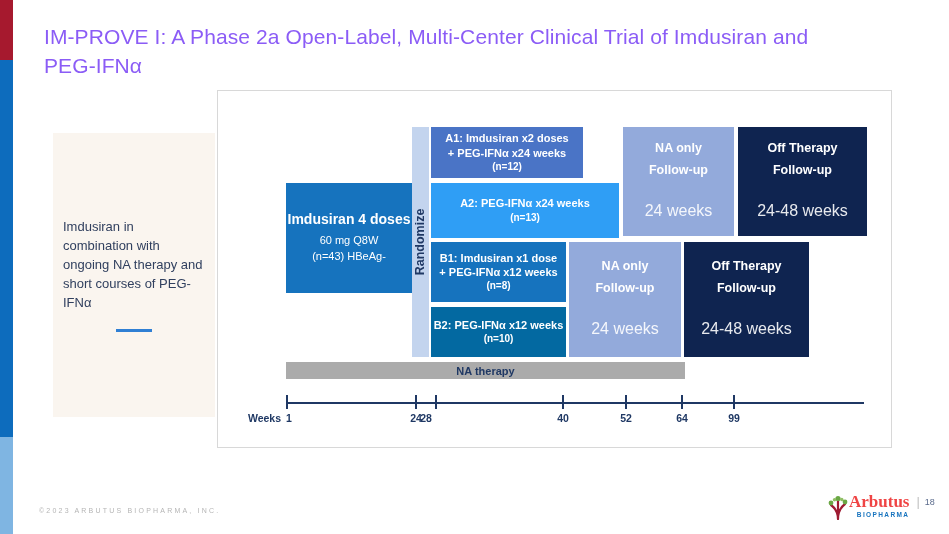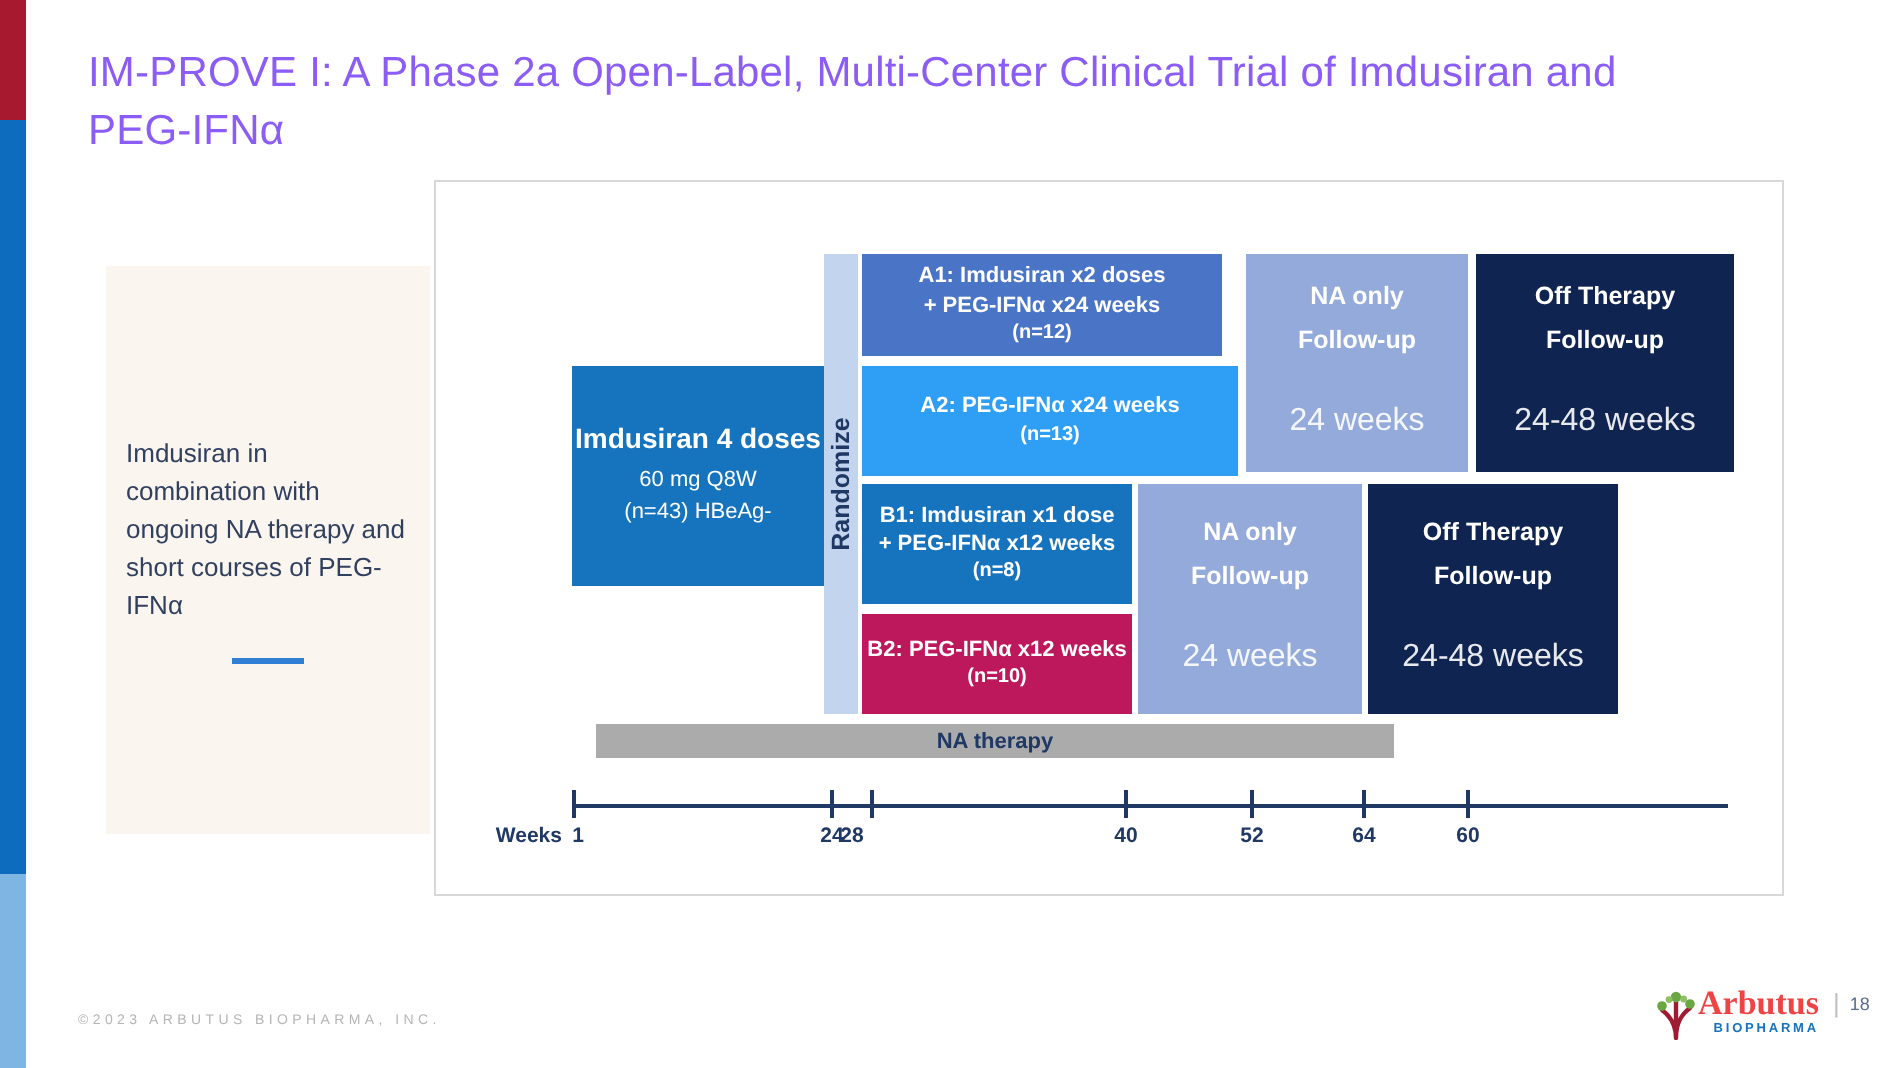--- a/index.html
+++ b/index.html
@@ -38,35 +38,35 @@
 
   .leadin{left:68px;top:92px;width:126px;height:110px;background:#1673be;}
   .leadin .t{font-weight:bold;font-size:14px;margin-bottom:6px;}
   .leadin .s{font-size:11px;line-height:1.45;}
 
   .randcol{left:194px;top:36px;width:17px;height:230px;background:#c3d4ee;
            display:flex;align-items:center;justify-content:center;}
   .randcol span{transform:rotate(-90deg);white-space:nowrap;font-weight:bold;
                 font-size:12.5px;color:#1f3864;}
 
-  .arm-a1{left:213px;top:36px;width:180px;height:51px;background:#4a74c6;}
+  .arm-a1{left:213px;top:36px;width:152px;height:51px;background:#4a74c6;}
   .arm-a2{left:213px;top:92px;width:188px;height:55px;background:#2f9ef5;}
   .arm-b1{left:213px;top:151px;width:135px;height:60px;background:#1673be;}
-  .arm-b2{left:213px;top:216px;width:135px;height:50px;background:#be185d;}
+  .arm-b2{left:213px;top:216px;width:135px;height:50px;background:#0369a1;}
 
   .fu{line-height:1.9;}
   .fu .l1{font-size:12.5px;line-height:1.8;}
   .fu .sub{font-size:16px;margin-top:14px;opacity:.9;}
   .na-top{left:405px;top:36px;width:111px;height:109px;background:#93aadb;}
   .off-top{left:520px;top:36px;width:129px;height:109px;background:#0f2450;}
   .na-bot{left:351px;top:151px;width:112px;height:115px;background:#93aadb;}
   .off-bot{left:466px;top:151px;width:125px;height:115px;background:#0f2450;}
 
   .nabar{position:absolute;left:68px;top:271px;width:399px;height:17px;background:#ababab;
-         display:flex;align-items:center;justify-content:center;margin-left:12px;}
+         display:flex;align-items:center;justify-content:center;}
   .nabar span{font-weight:bold;font-size:11px;color:#1f3864;}
 
   .axis-line{position:absolute;left:68px;top:311px;width:578px;height:2px;background:#1f3864;}
   .tick{position:absolute;top:304px;width:2px;height:14px;background:#1f3864;}
   .tick-label{position:absolute;top:321px;width:30px;margin-left:-15px;text-align:center;
               font-weight:bold;font-size:10.5px;color:#1f3864;}
   .weeks-label{position:absolute;left:5px;top:321px;width:58px;text-align:right;
                font-weight:bold;font-size:10.5px;color:#1f3864;}
 
   .footer-copy{position:absolute;left:39px;top:507px;font-size:7px;letter-spacing:2.2px;
@@ -167,21 +167,21 @@
     <div class="tick" style="left:463px"></div>
     <div class="tick" style="left:515px"></div>
 
     <div class="weeks-label">Weeks</div>
     <div class="tick-label" style="left:71px">1</div>
     <div class="tick-label" style="left:198px">24</div>
     <div class="tick-label" style="left:208px">28</div>
     <div class="tick-label" style="left:345px">40</div>
     <div class="tick-label" style="left:408px">52</div>
     <div class="tick-label" style="left:464px">64</div>
-    <div class="tick-label" style="left:516px">60</div>
+    <div class="tick-label" style="left:516px">99</div>
   </div>
 
   <div class="footer-copy">©2023 ARBUTUS BIOPHARMA, INC.</div>
 
   <div class="logo">
     <svg width="22" height="26" viewBox="0 0 22 26" style="margin-top:1px;">
       <path d="M11 25 C11 18 8 14 4 11 M11 25 C11 17 14 13 18 10 M11 25 C11 16 11 12 11 7" stroke="#9e1b32" stroke-width="2.2" fill="none" stroke-linecap="round"></path>
       <circle cx="4" cy="9" r="2.4" fill="#6aa744"></circle>
       <circle cx="11" cy="4.5" r="2.6" fill="#6aa744"></circle>
       <circle cx="18" cy="8" r="2.4" fill="#6aa744"></circle>

